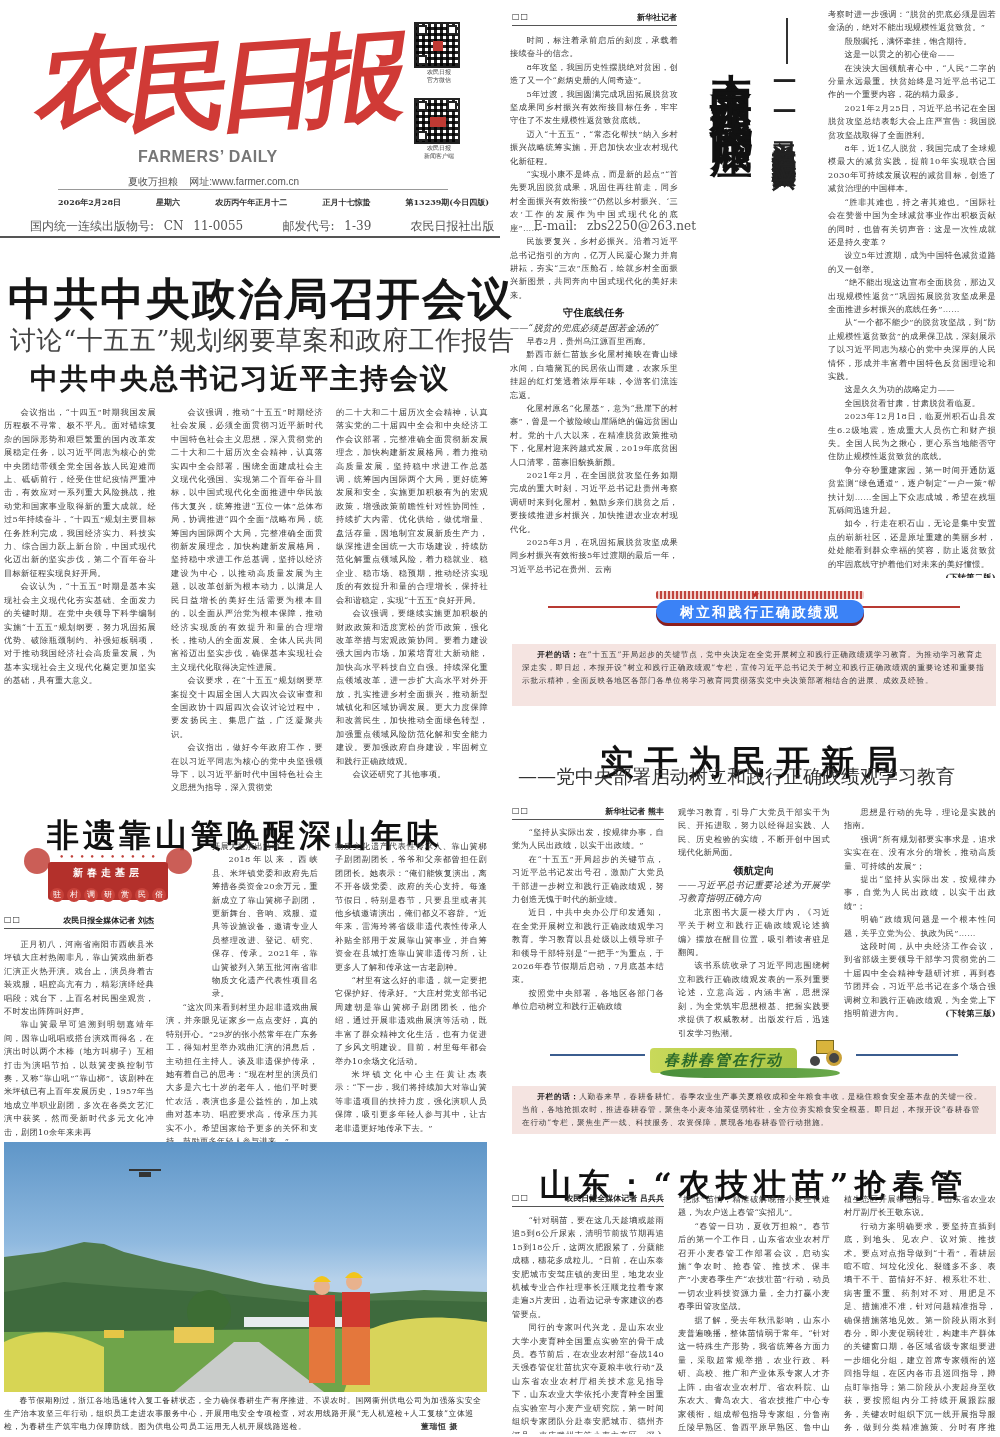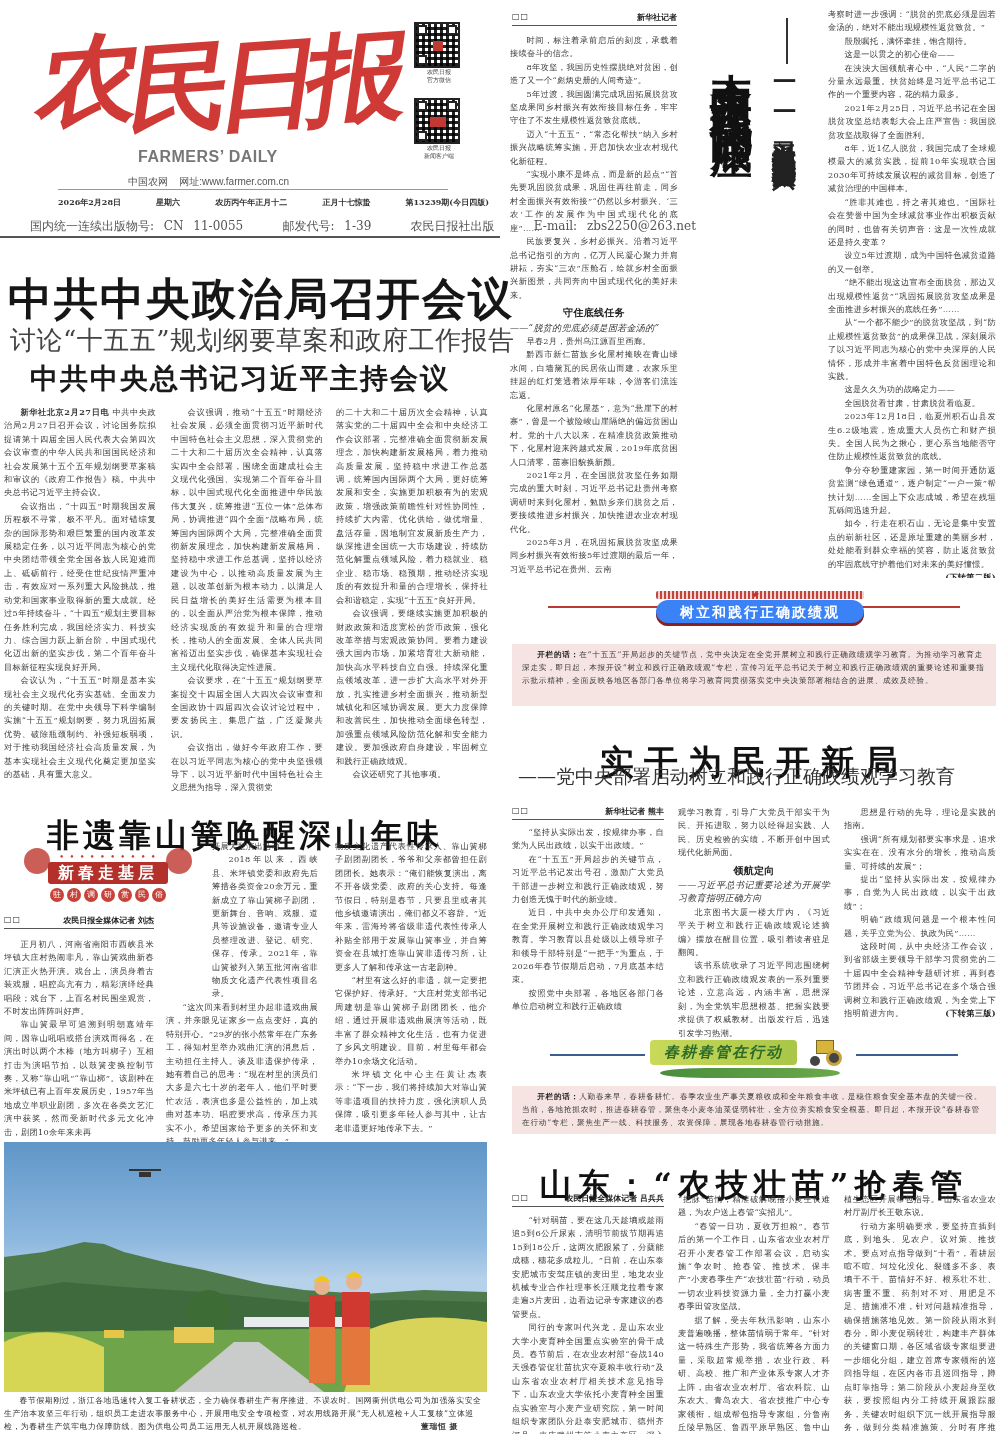--- a/index.html
+++ b/index.html
@@ -45,36 +45,36 @@
   .banner-line { height: 1.5px; background: #b83a33; }
   .banner-red { background: #3b82f6; color: #fff; font-weight: bold; font-size: 14px; letter-spacing: 2px; padding: 4px 14px; border-radius: 12px; box-shadow: inset 0 -3px 0 #8e1f1b; }
   .intro-box { background: #f5e4e1; font-size: 7.6px; line-height: 13px; color: #3a3a3a; padding: 4px 10px; letter-spacing: 0.8px; }
   .intro-box b { color: #222; }
 
   .h-center { text-align: center; font-weight: bold; color: #111; white-space: nowrap; margin-top: 24px; }
 
   .photo { left: 4px; top: 1142px; width: 483px; height: 250px; overflow: hidden; background: linear-gradient(#5f96c8 0%, #8fb9df 40%, #b6d1ea 55%); }
   .caption { left: 4px; top: 1394px; width: 484px; font-size: 7.8px; line-height: 13px; color: #333; letter-spacing: 0.6px; }
 
-  .spring-tag { background: linear-gradient(90deg,#c9d95a,#a9c646); color: #2c6b2b; font-weight: bold; font-style: italic; font-size: 15px; padding: 3px 14px; border-radius: 4px; letter-spacing: 2px; }
+  .spring-tag { background: linear-gradient(90deg,#c9d95a,#a9c646); color: #2c6b2b; font-weight: bold; font-style: italic; font-size: 15px; padding: 3px 14px; border-radius: 4px; letter-spacing: 2px; margin-top: 8px; }
 
   .festive { left: 18px; top: 842px; width: 180px; height: 70px; }
 </style>
 </head>
 <body>
 
 <div class="abs logo">
   <span class="logo-char" style="left:0;top:6px;">农</span>
   <span class="logo-char" style="left:92px;top:14px;">民</span>
   <span class="logo-char" style="left:180px;top:10px;">日</span>
   <span class="logo-char" style="left:268px;top:4px;">报</span>
 </div>
 <div class="abs en-name">FARMERS’ DAILY</div>
 <div class="abs site">
-  <span>中国农网</span>&nbsp;&nbsp;&nbsp;
+  <span>夏收万担粮</span>&nbsp;&nbsp;&nbsp;
   <span>网址:www.farmer.com.cn</span>
 </div>
 <div class="abs hr-gray"></div>
 <div class="abs meta1">
   <span>2026年2月28日</span>&nbsp;&nbsp;&nbsp;
   <span>星期六</span>&nbsp;&nbsp;&nbsp;
   <span>农历丙午年正月十二</span>&nbsp;&nbsp;&nbsp;
   <span>正月十七惊蛰</span>&nbsp;&nbsp;&nbsp;
   <span>第13239期(今日四版)</span>
 </div>
@@ -105,21 +105,20 @@
   <div class="qr-cap" style="white-space:pre-line;">农民日报
 新闻客户端</div>
 </div>
 <div class="abs mast-rule"></div>
 
 <div class="abs h1">中共中央政治局召开会议</div>
 <div class="abs h1-sub">讨论“十五五”规划纲要草案和政府工作报告</div>
 <div class="abs h1-sub2">中共中央总书记习近平主持会议</div>
 
 <div class="abs body-text" style="left:4px;top:406px;width:152px;">
-  <p><b>新华社北京2月27日电</b>&nbsp;<span>中共中央政治局2月27日召开会议，讨论国务院拟提请第十四届全国人民代表大会第四次会议审查的中华人民共和国国民经济和社会发展第十五个五年规划纲要草案稿和审议的《政府工作报告》稿。中共中央总书记习近平主持会议。</span></p>
   <p>会议指出，“十四五”时期我国发展历程极不寻常、极不平凡。面对错综复杂的国际形势和艰巨繁重的国内改革发展稳定任务，以习近平同志为核心的党中央团结带领全党全国各族人民迎难而上、砥砺前行，经受住世纪疫情严重冲击，有效应对一系列重大风险挑战，推动党和国家事业取得新的重大成就。经过5年持续奋斗，“十四五”规划主要目标任务胜利完成，我国经济实力、科技实力、综合国力跃上新台阶，中国式现代化迈出新的坚实步伐，第二个百年奋斗目标新征程实现良好开局。</p>
   <p>会议认为，“十五五”时期是基本实现社会主义现代化夯实基础、全面发力的关键时期。在党中央领导下科学编制实施“十五五”规划纲要，努力巩固拓展优势、破除瓶颈制约、补强短板弱项，对于推动我国经济社会高质量发展，为基本实现社会主义现代化奠定更加坚实的基础，具有重大意义。</p>
 </div>
 <div class="abs body-text" style="left:171px;top:406px;width:152px;">
   <p>会议强调，推动“十五五”时期经济社会发展，必须全面贯彻习近平新时代中国特色社会主义思想，深入贯彻党的二十大和二十届历次全会精神，认真落实四中全会部署，围绕全面建成社会主义现代化强国、实现第二个百年奋斗目标，以中国式现代化全面推进中华民族伟大复兴，统筹推进“五位一体”总体布局，协调推进“四个全面”战略布局，统筹国内国际两个大局，完整准确全面贯彻新发展理念，加快构建新发展格局，坚持稳中求进工作总基调，坚持以经济建设为中心，以推动高质量发展为主题，以改革创新为根本动力，以满足人民日益增长的美好生活需要为根本目的，以全面从严治党为根本保障，推动经济实现质的有效提升和量的合理增长，推动人的全面发展、全体人民共同富裕迈出坚实步伐，确保基本实现社会主义现代化取得决定性进展。</p>
   <p>会议要求，在“十五五”规划纲要草案提交十四届全国人大四次会议审查和全国政协十四届四次会议讨论过程中，要发扬民主、集思广益，广泛凝聚共识。</p>
   <p>会议指出，做好今年政府工作，要在以习近平同志为核心的党中央坚强领导下，以习近平新时代中国特色社会主义思想为指导，深入贯彻党</p>
 </div>
 <div class="abs body-text" style="left:336px;top:406px;width:152px;">
   <p style="text-indent:0;">的二十大和二十届历次全会精神，认真落实党的二十届四中全会和中央经济工作会议部署，完整准确全面贯彻新发展理念，加快构建新发展格局，着力推动高质量发展，坚持稳中求进工作总基调，统筹国内国际两个大局，更好统筹发展和安全，实施更加积极有为的宏观政策，增强政策前瞻性针对性协同性，持续扩大内需、优化供给，做优增量、盘活存量，因地制宜发展新质生产力，纵深推进全国统一大市场建设，持续防范化解重点领域风险，着力稳就业、稳企业、稳市场、稳预期，推动经济实现质的有效提升和量的合理增长，保持社会和谐稳定，实现“十五五”良好开局。</p>
@@ -209,21 +208,21 @@
   <p>明确“政绩观问题是一个根本性问题，关乎立党为公、执政为民”……</p>
   <p><span>这段时间，从中央经济工作会议，到省部级主要领导干部学习贯彻党的二十届四中全会精神专题研讨班，再到春节团拜会，习近平总书记在多个场合强调树立和践行正确政绩观，为全党上下指明前进方向。</span><span class="cont">(下转第三版)</span></p>
 </div>
 
 <div class="abs h-center" style="left:0;top:790px;width:490px;font-size:32px;letter-spacing:4px;">非遗靠山簧唤醒深山年味</div>
 
 <div class="abs festive">
   <div style="position:absolute;left:6px;top:6px;width:26px;height:26px;border-radius:50%;background:#c2423a;opacity:.85;"></div>
   <div style="position:absolute;right:6px;top:6px;width:26px;height:26px;border-radius:50%;background:#c2423a;opacity:.85;"></div>
   <div style="position:absolute;left:40px;top:10px;width:100px;text-align:center;color:#c2423a;font-size:9px;letter-spacing:1px;">• • • • • • • • • • • •</div>
-  <div style="position:absolute;left:30px;top:20px;width:120px;height:22px;background:#b3302b;border-radius:3px;color:#fff;font-weight:bold;font-size:16px;letter-spacing:4px;text-align:center;line-height:22px;">新春走基层</div>
+  <div style="position:absolute;left:30px;top:20px;width:120px;height:38px;background:#b3302b;border-radius:3px;color:#fff;font-weight:bold;font-size:10px;letter-spacing:4px;text-align:center;line-height:22px;">新春走基层</div>
   <div style="position:absolute;left:32px;top:46px;display:flex;gap:3px;">
     <span class="lantern" style="width:14px;height:14px;border-radius:50%;background:#c8423a;color:#fff;font-size:8px;text-align:center;line-height:14px;">驻</span>
     <span class="lantern" style="width:14px;height:14px;border-radius:50%;background:#c8423a;color:#fff;font-size:8px;text-align:center;line-height:14px;">村</span>
     <span class="lantern" style="width:14px;height:14px;border-radius:50%;background:#c8423a;color:#fff;font-size:8px;text-align:center;line-height:14px;">调</span>
     <span class="lantern" style="width:14px;height:14px;border-radius:50%;background:#c8423a;color:#fff;font-size:8px;text-align:center;line-height:14px;">研</span>
     <span class="lantern" style="width:14px;height:14px;border-radius:50%;background:#c8423a;color:#fff;font-size:8px;text-align:center;line-height:14px;">赏</span>
     <span class="lantern" style="width:14px;height:14px;border-radius:50%;background:#c8423a;color:#fff;font-size:8px;text-align:center;line-height:14px;">民</span>
     <span class="lantern" style="width:14px;height:14px;border-radius:50%;background:#c8423a;color:#fff;font-size:8px;text-align:center;line-height:14px;">俗</span>
   </div>
 </div>

